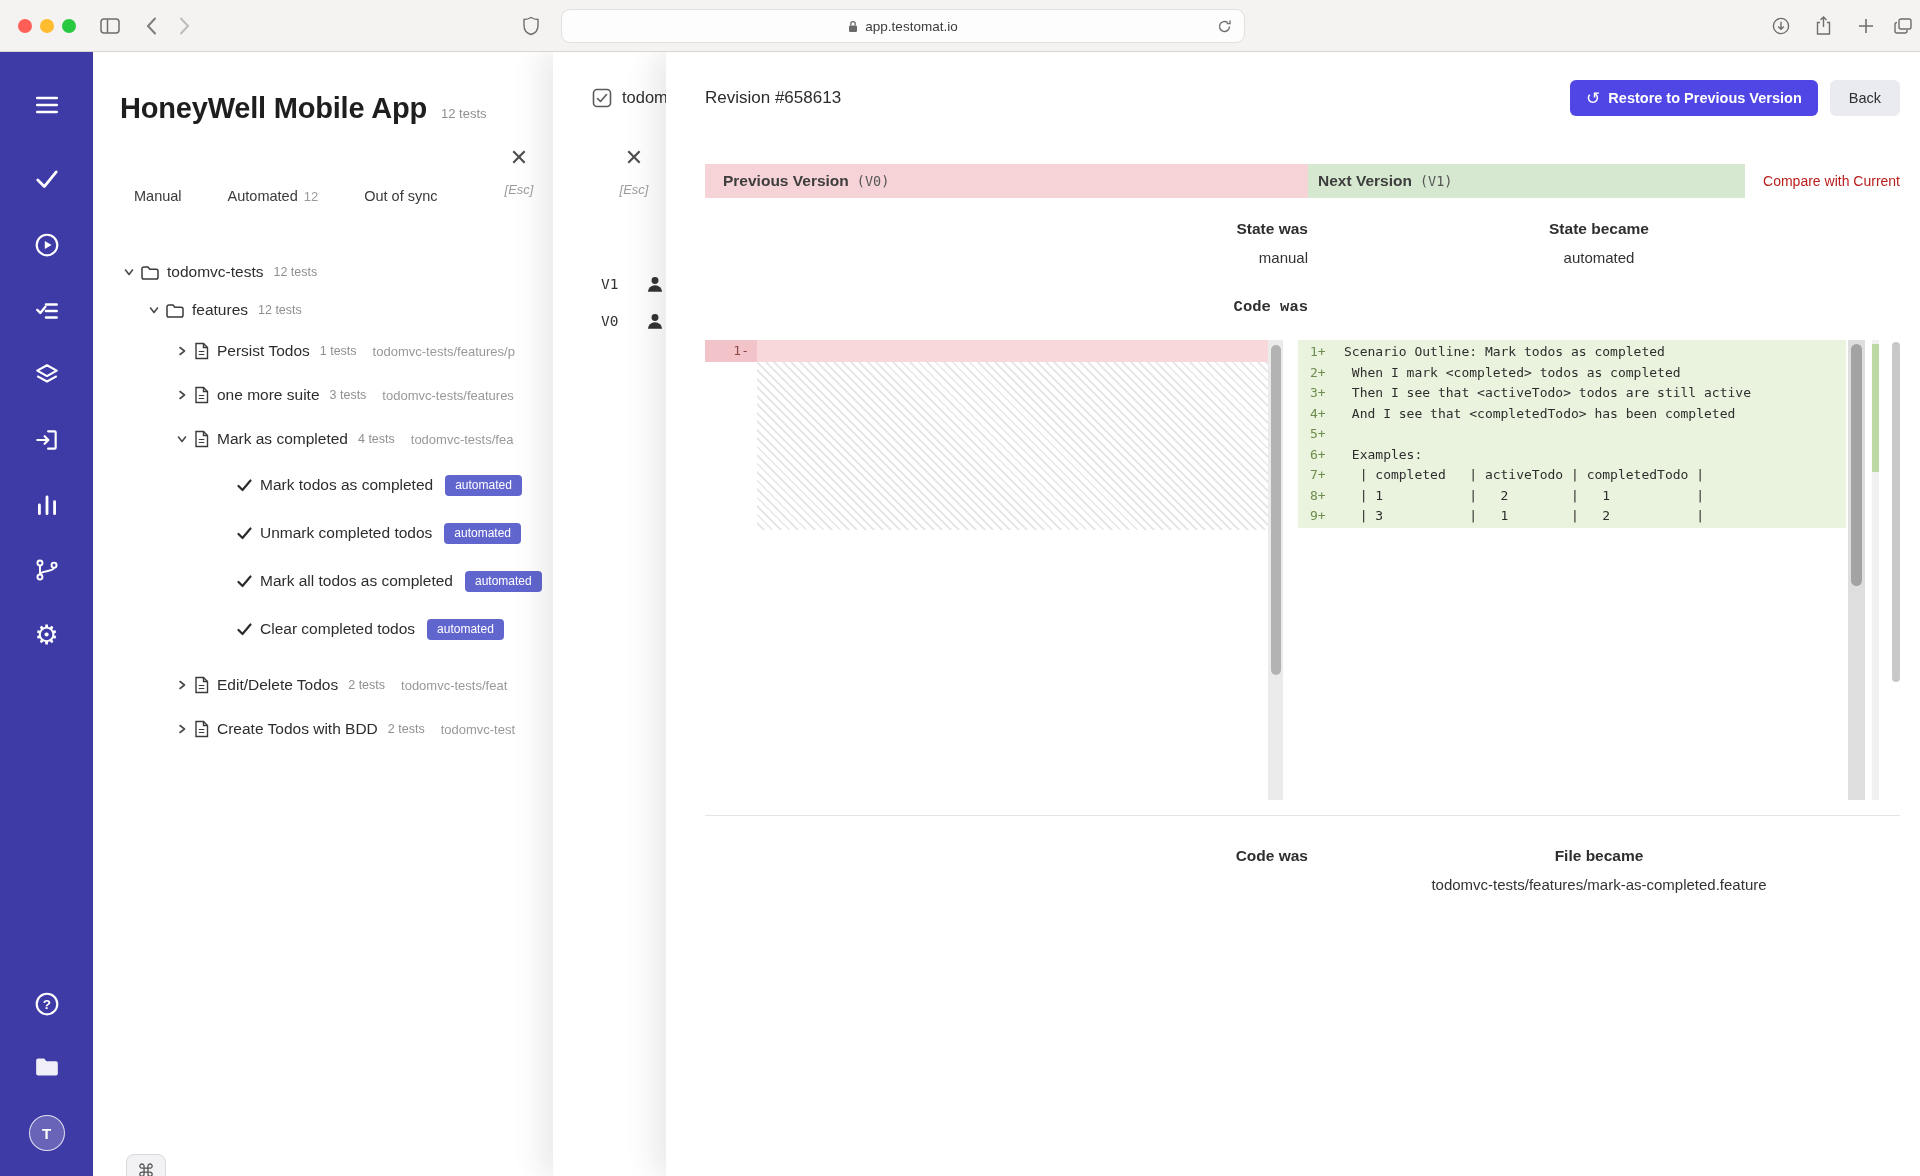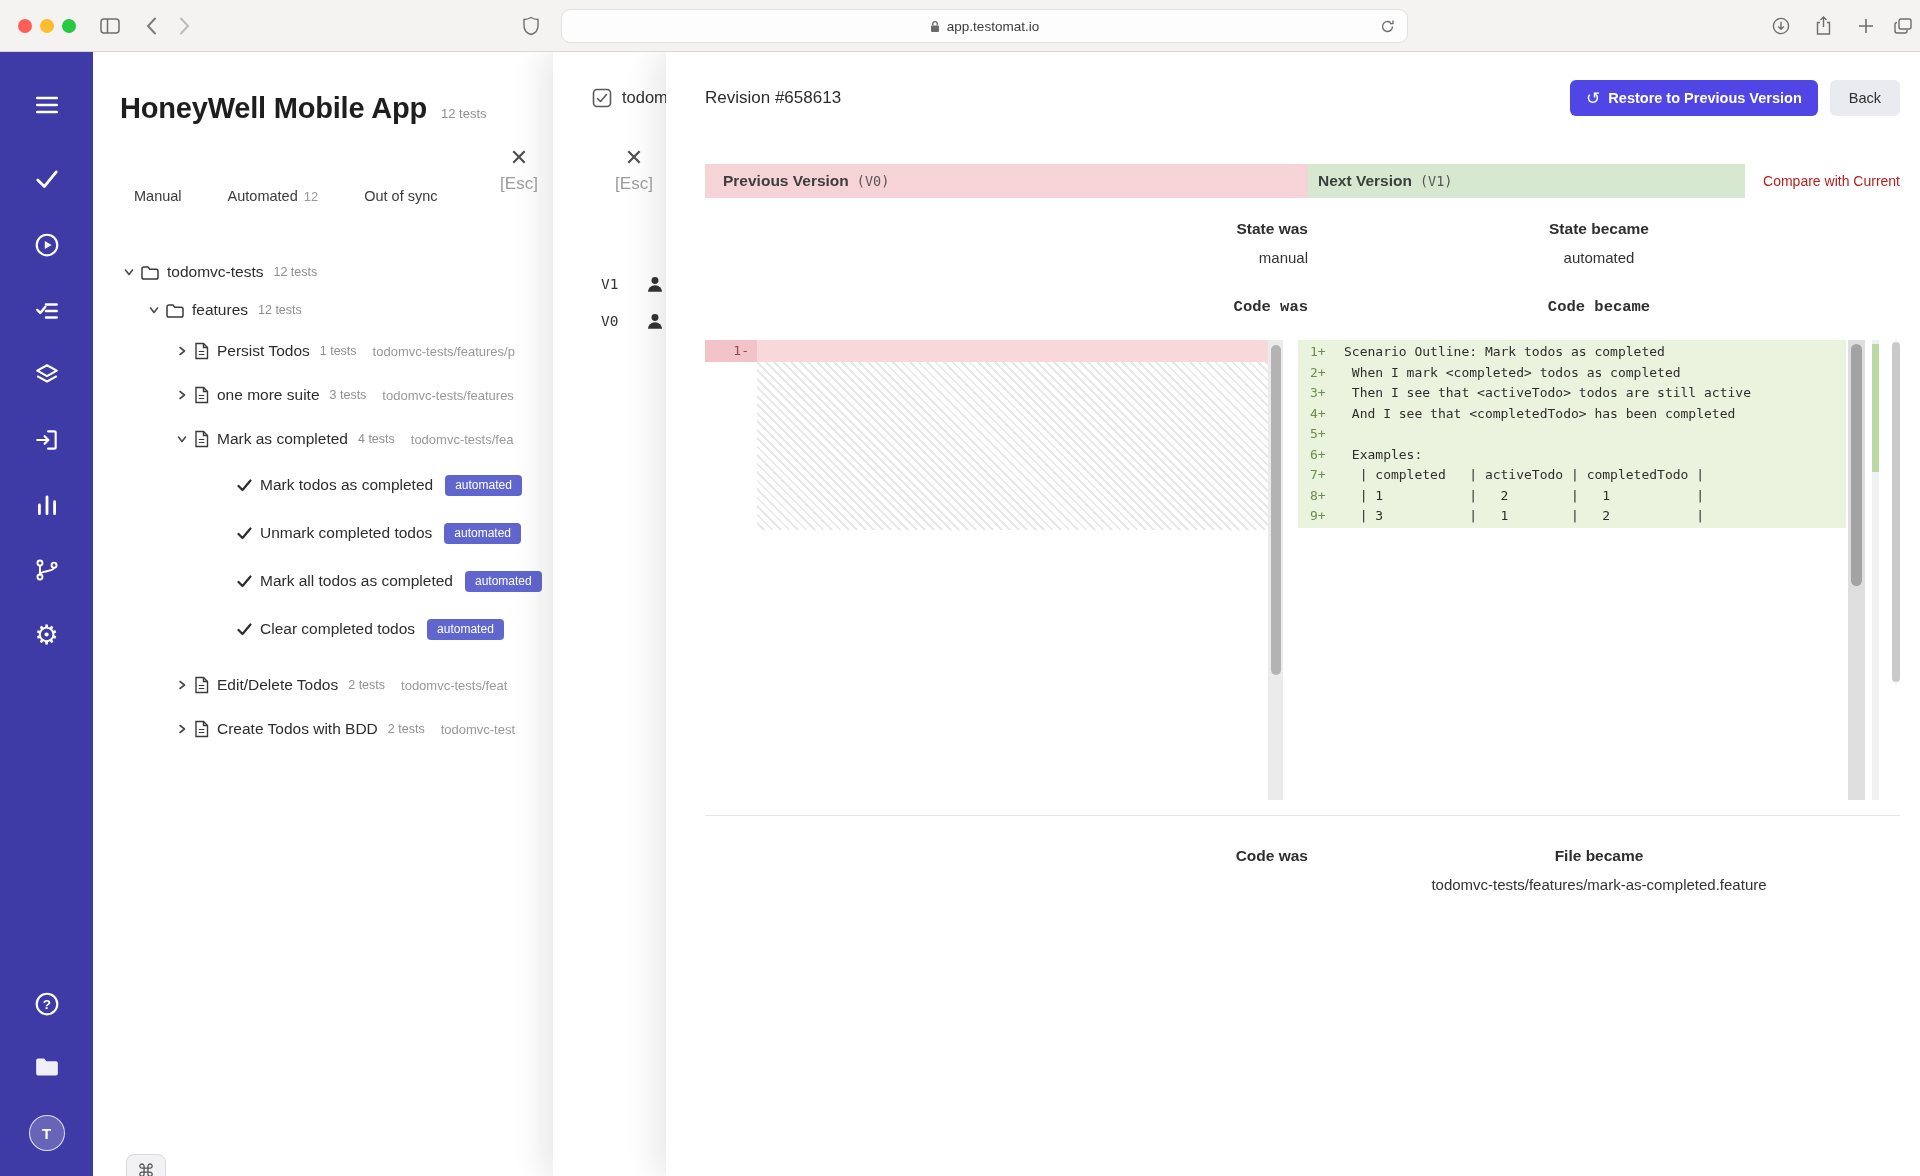--- a/index.html
+++ b/index.html
@@ -8,21 +8,21 @@
   .mono { font-family:"DejaVu Sans Mono", monospace; }
 
   
   .chrome { position:fixed; left:0; top:0; width:1920px; height:52px;
             background:#f5f3f2; border-bottom:1px solid #d8d5d3; z-index:50; }
   .tl { position:absolute; top:19px; width:14px; height:14px; border-radius:50%; }
   .tl.r { left:18px; background:#ff5f57; }
   .tl.y { left:40px; background:#febc2e; }
   .tl.g { left:62px; background:#28c840; }
   .chrome-ic { position:absolute; display:flex; align-items:center; justify-content:center; }
-  .url-field { position:absolute; left:561px; top:9px; width:847px; height:34px;
+  .url-field { position:absolute; left:561px; top:9px; width:684px; height:34px;
                background:#fdfdfd; border:1px solid #e2dfdd; border-radius:9px;
                display:flex; align-items:center; justify-content:center; gap:7px; }
   .url-text { font-size:13.5px; color:#3c3c3c; }
   .reload { position:absolute; right:12px; top:9px; }
 
   
   .app-side { position:fixed; left:0; top:52px; width:93px; height:1124px;
               background:#3e3aa6; z-index:5; }
   .sic { position:absolute; left:0; width:93px; display:flex; justify-content:center; }
   .gear-glyph { font-size:27px; color:#fff; line-height:27px; }
@@ -60,21 +60,21 @@
              font-size:18px; color:#555; display:flex; align-items:center; justify-content:center; }
 
   
   .drawer { position:fixed; top:52px; bottom:0; right:0; background:#fff;
             box-shadow:-10px 0 30px rgba(15,15,40,.10); }
   .drawer-a { left:553px; z-index:10; }
   .drawer-b { left:666px; z-index:20; }
   .close-btn { position:fixed; top:146px; width:44px; text-align:center; z-index:30; cursor:pointer; }
   .close-a { left:497px; } .close-b { left:612px; }
   .close-x { font-size:22px; color:#4e4e4e; line-height:24px; }
-  .close-esc { margin-top:4px; font-size:17px; color:#9b9b9b; }
+  .close-esc { margin-top:12px; font-size:13px; color:#9b9b9b;font-style:italic; }
 
   
   .da-head { position:absolute; top:36px; left:39px; display:flex; align-items:flex-start; gap:10px; }
   .da-title { font-size:16.5px; color:#2f2f2f; white-space:nowrap; }
   .da-revs { position:absolute; top:213px; left:48px; }
   .da-row { height:37px; display:flex; align-items:center; cursor:pointer; }
   .da-ver { font-family:"DejaVu Sans Mono", monospace; font-size:14.5px; color:#333; width:30px; }
   .da-person { margin-left:14px; display:flex; }
 
   
@@ -527,21 +527,20 @@
       <span class="cmp-link">Compare with Current</span>
     </div>
   </div>
 
   <div class="colL sec-lbl t168">State was</div>
   <div class="colL sec-val t197">manual</div>
   <div class="colR sec-lbl t168">State became</div>
   <div class="colR sec-val t197">automated</div>
 
   <div class="colL sec-lbl t246">Code was</div>
-  <div class="colR sec-lbl t246">Code became</div>
 
   <div class="code-old">
     <div class="co-line">
       <span class="co-g">1-</span>
     </div>
     <div class="hatch"></div>
     <div class="co-sb">
       <div class="co-thumb"></div>
     </div>
   </div>

